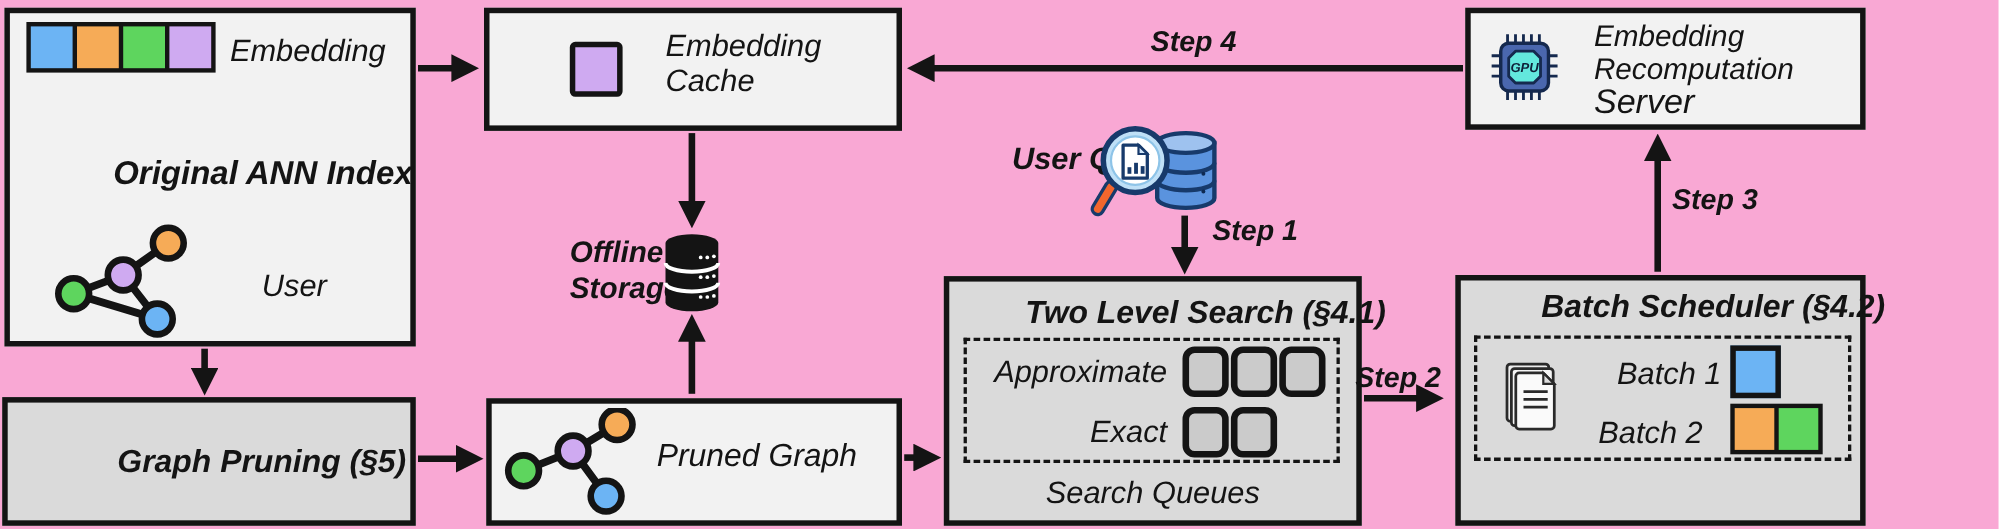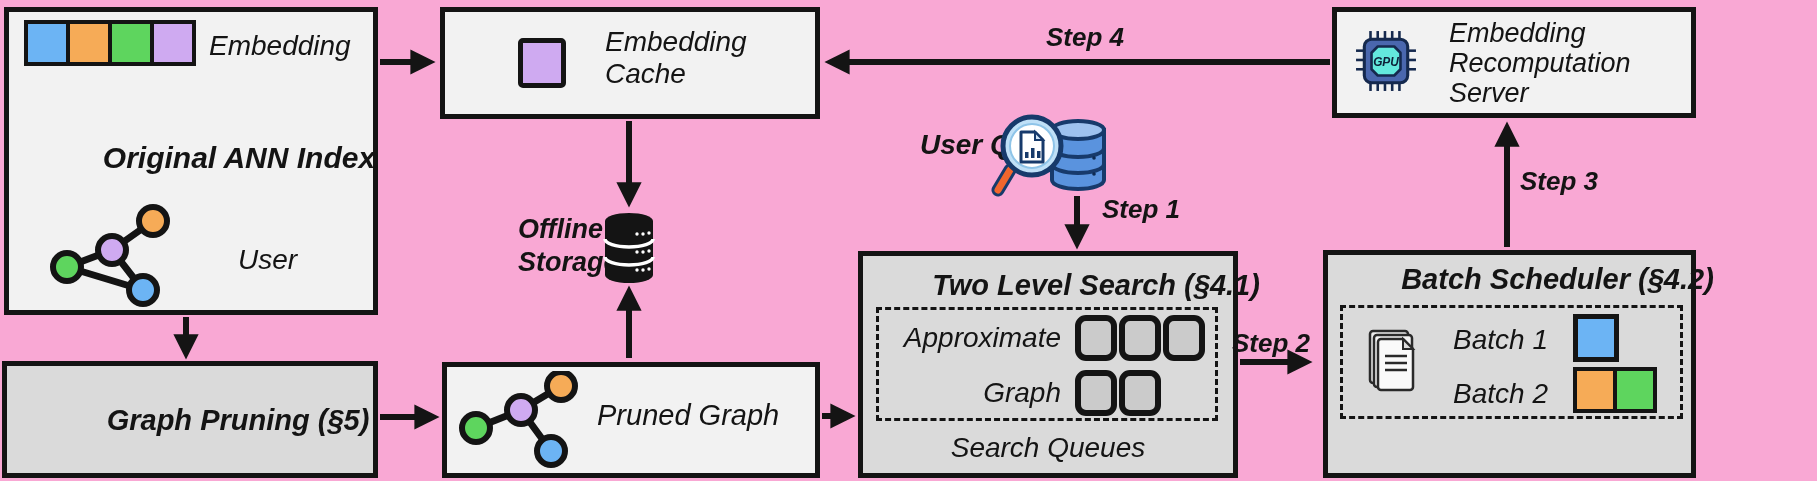--- a/index.html
+++ b/index.html
@@ -157,21 +157,21 @@
 
   <div class="box shaded" style="left:858px;top:251px;width:380px;height:227px">
     <div class="abs lbl bold center" style="top:13px;font-size:29px">Two Level Search (§4.1)</div>
     <div class="dashed" style="left:13px;top:51px;width:342px;height:114px">
       <div class="abs lbl" style="left:0;top:12px;width:182px;text-align:right">Approximate</div>
       <div class="qgroup" style="left:196px;top:5px">
         <div class="qsq"></div>
         <div class="qsq"></div>
         <div class="qsq"></div>
       </div>
-      <div class="abs lbl" style="left:0;top:67px;width:182px;text-align:right">Graph</div>
+      <div class="abs lbl" style="left:0;top:67px;width:182px;text-align:right">Exact</div>
       <div class="qgroup" style="left:196px;top:60px">
         <div class="qsq"></div>
         <div class="qsq"></div>
       </div>
     </div>
     <div class="abs lbl center" style="top:176px">Search Queues</div>
   </div>
 
   <div class="box shaded" style="left:1323px;top:250px;width:373px;height:228px">
     <div class="abs lbl bold center" style="top:8px;font-size:29px">Batch Scheduler (§4.2)</div>
@@ -180,21 +180,21 @@
         <rect x="5" y="3" width="38" height="52" rx="3" fill="#ececec" stroke="#2a2a2a" stroke-width="2.5"></rect>
         <rect x="9" y="7" width="38" height="52" rx="3" fill="#f4f4f4" stroke="#2a2a2a" stroke-width="2.5"></rect>
         <path d="M16 11 h22 l10 10 v38 a3 3 0 0 1 -3 3 h-29 a3 3 0 0 1 -3 -3 v-45 a3 3 0 0 1 3 -3 z" fill="#fafafa" stroke="#2a2a2a" stroke-width="2.5" stroke-linejoin="round"></path>
         <path d="M38 11 v10 h10 z" fill="#dddddd" stroke="#2a2a2a" stroke-width="2"></path>
         <g stroke="#2a2a2a" stroke-width="2.5">
           <line x1="20" y1="28" x2="42" y2="28"></line>
           <line x1="20" y1="35" x2="42" y2="35"></line>
           <line x1="20" y1="42" x2="42" y2="42"></line>
         </g>
       </svg>
-      <div class="abs lbl" style="left:110px;top:16px;width:112px;text-align:left">Batch 1</div>
+      <div class="abs lbl" style="left:110px;top:16px;width:112px;text-align:right">Batch 1</div>
       <div class="bsq c-blue" style="left:230px;top:6px"></div>
       <div class="abs lbl" style="left:110px;top:70px;width:112px;text-align:left">Batch 2</div>
       <div class="b2group" style="left:230px;top:59px">
         <div class="cell c-orange"></div>
         <div class="cell c-green"></div>
       </div>
     </div>
   </div>
 
   <div class="box" style="left:1332px;top:7px;width:364px;height:111px">
@@ -217,21 +217,21 @@
           <line x1="51" y1="29" x2="59" y2="29"></line>
           <line x1="51" y1="38" x2="59" y2="38"></line>
       </g>
       <rect x="9" y="9" width="42" height="42" rx="7" fill="#4a67ae" stroke="#15294e" stroke-width="3"></rect>
       <path d="M22 16 h16 l6 6 v16 l-6 6 h-16 l-6 -6 v-16 z" fill="#63e8dd" stroke="#15294e" stroke-width="2.5" stroke-linejoin="round"></path>
       <text x="30" y="34.5" text-anchor="middle" font-size="11.5" font-weight="bold" fill="#0d2038">GPU</text>
     </svg>
     <div class="abs" style="left:112px;top:6px">
       <div class="lbl" style="font-size:27px;line-height:30px">Embedding</div>
       <div class="lbl" style="font-size:27px;line-height:30px">Recomputation</div>
-      <div class="lbl" style="font-size:27px;line-height:30px">Server</div>
+      <div class="lbl" style="font-size:31px;line-height:30px">Server</div>
     </div>
   </div>
 
   <div class="step" style="left:1102px;top:194px">Step 1</div>
   <div class="step" style="left:1232px;top:328px">Step 2</div>
   <div class="step" style="left:1520px;top:166px">Step 3</div>
   <div class="step" style="left:1040px;top:22px;width:90px;text-align:center">Step 4</div>
 
 </div>
 

